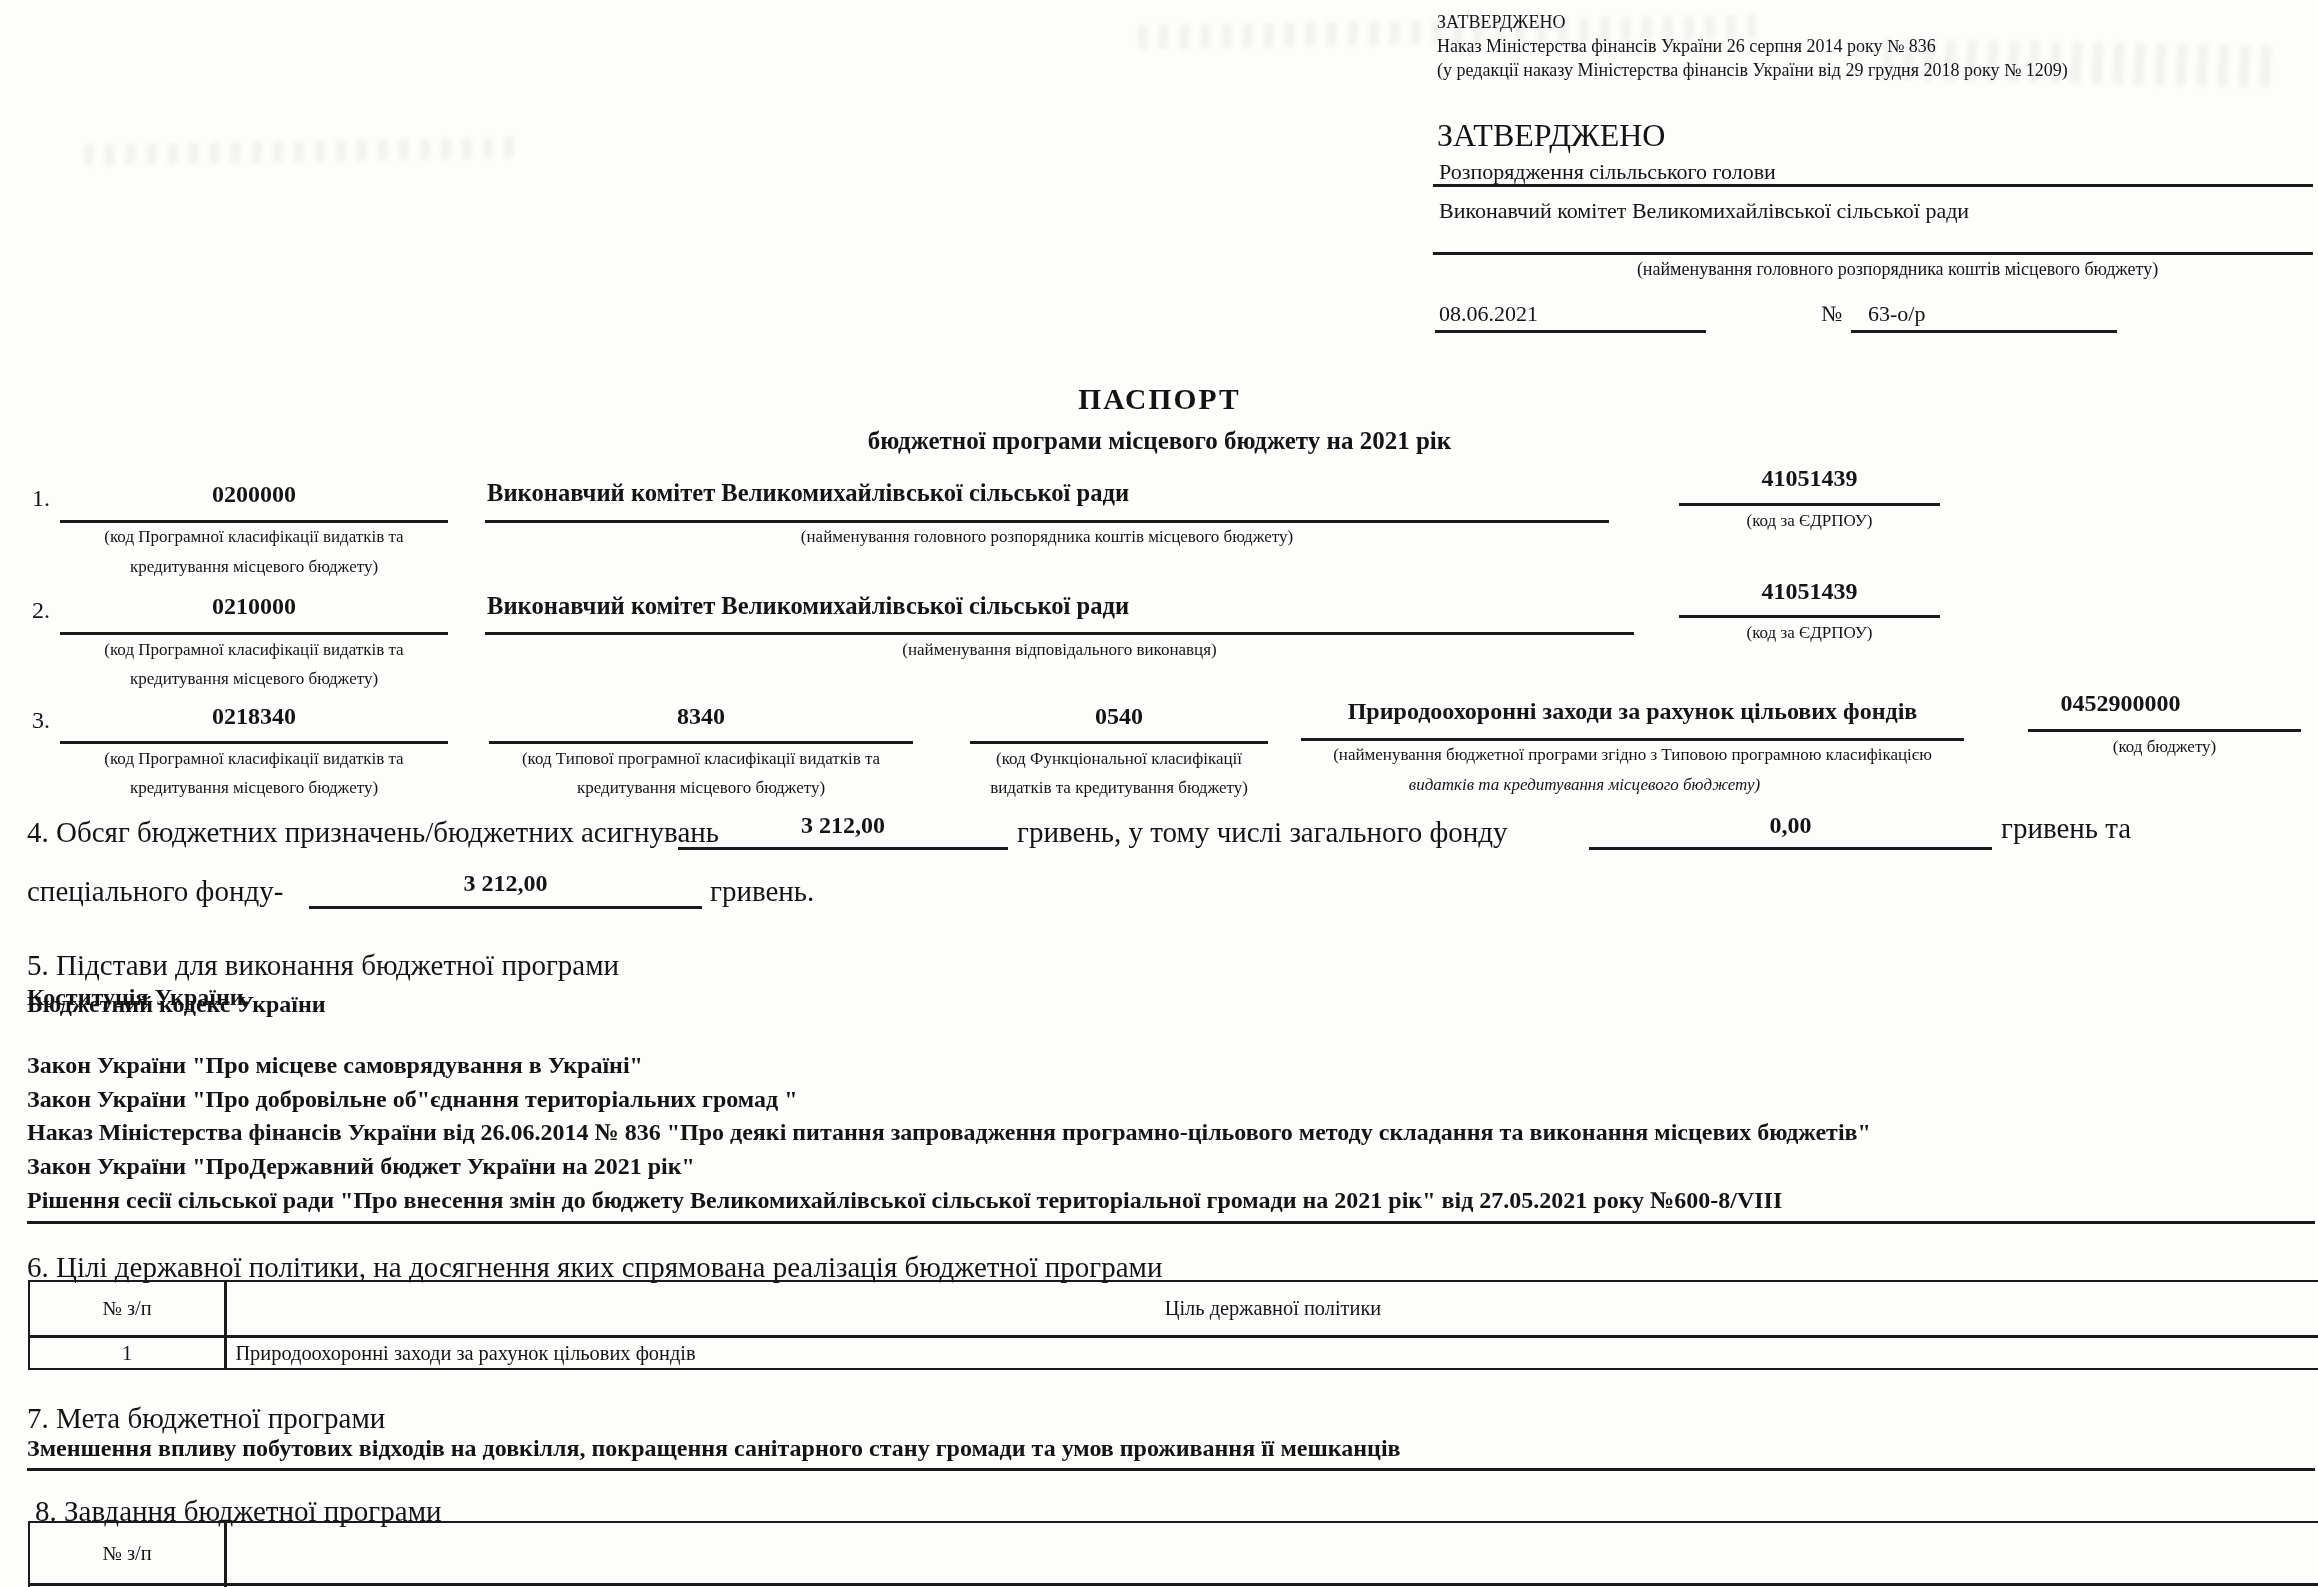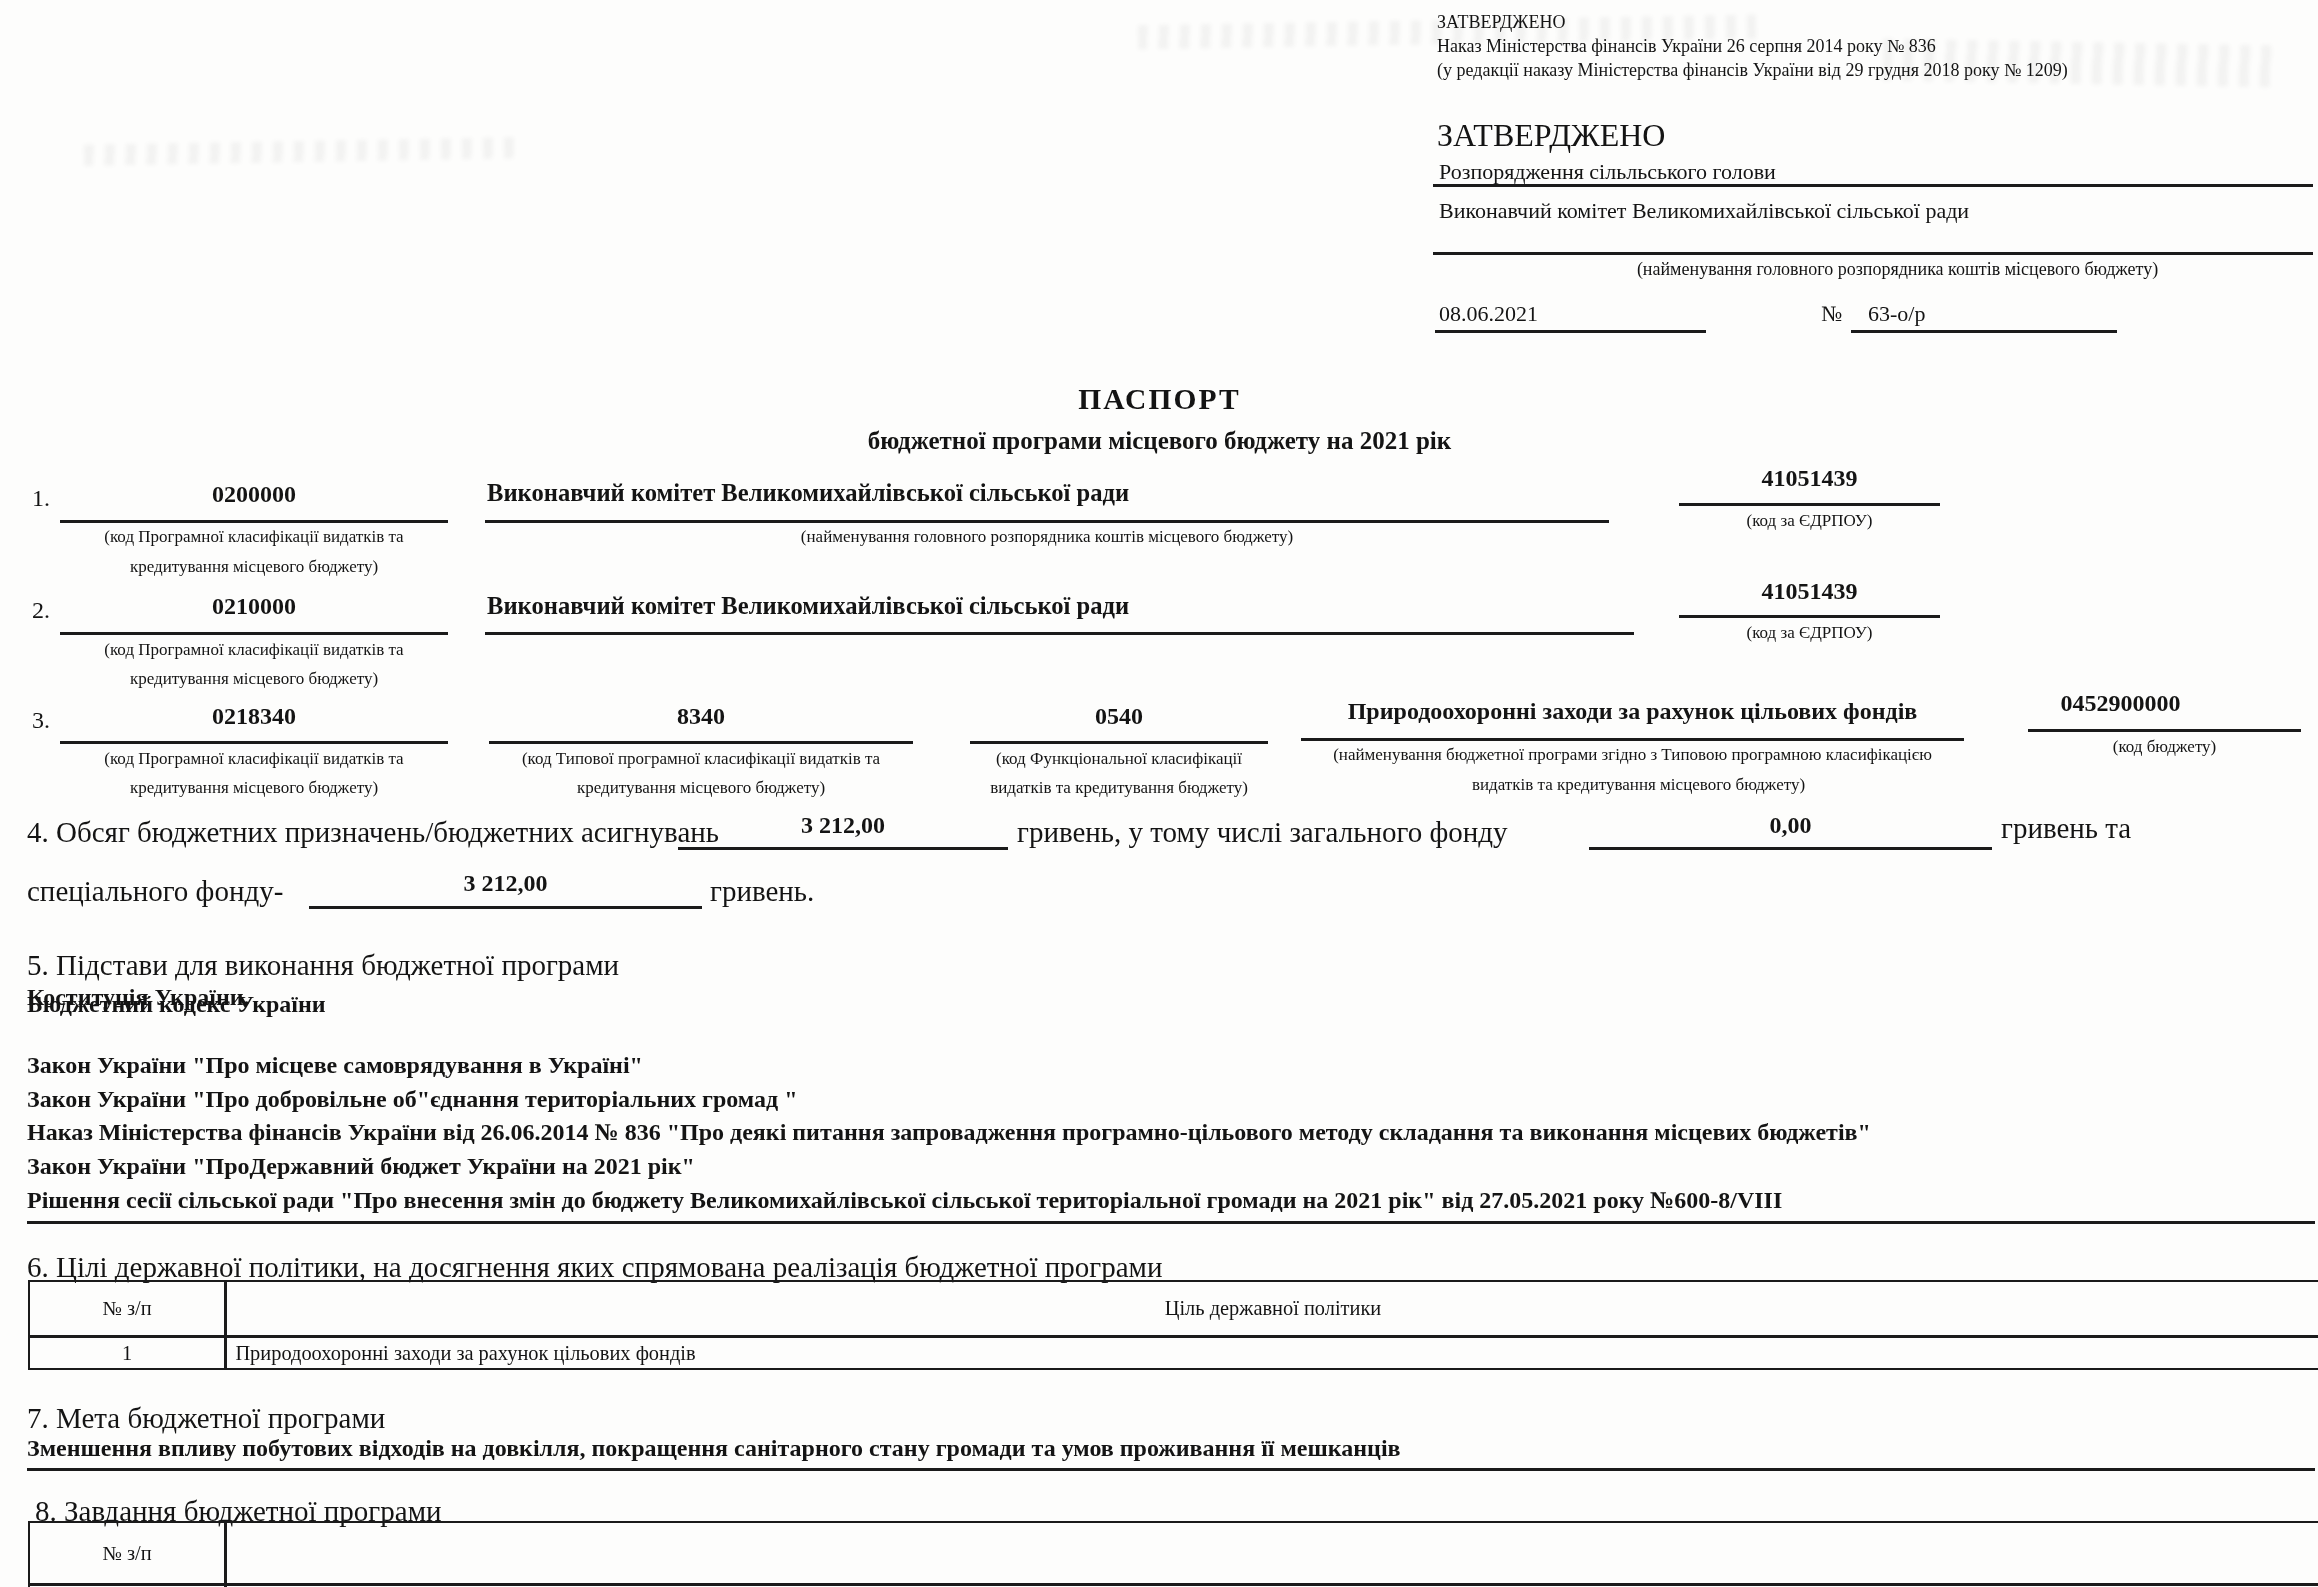--- a/index.html
+++ b/index.html
@@ -72,41 +72,42 @@
   <div class="ul" style="left:1679px;top:503px;width:261px;"></div>
   <div class="cc" style="left:1679px;top:512px;width:261px;">(код за ЄДРПОУ)</div>
 
   <div class="t" style="left:32px;top:597px;font-size:24px;">2.</div>
   <div class="tb ctr" style="left:60px;top:593px;width:388px;">0210000</div>
   <div class="ul" style="left:60px;top:632px;width:388px;"></div>
   <div class="cc" style="left:60px;top:641px;width:388px;">(код Програмної класифікації видатків та</div>
   <div class="cc" style="left:60px;top:670px;width:388px;">кредитування місцевого бюджету)</div>
   <div class="tb" style="left:487px;top:592px;font-size:24.6px;">Виконавчий комітет Великомихайлівської сільської ради</div>
   <div class="ul" style="left:485px;top:632px;width:1149px;"></div>
+  <div class="cc" style="left:485px;top:641px;width:1149px;">(найменування відповідального виконавця)</div>
   <div class="tb ctr" style="left:1679px;top:578px;width:261px;">41051439</div>
   <div class="ul" style="left:1679px;top:615px;width:261px;"></div>
   <div class="cc" style="left:1679px;top:624px;width:261px;">(код за ЄДРПОУ)</div>
 
   <div class="t" style="left:32px;top:707px;font-size:24px;">3.</div>
   <div class="tb ctr" style="left:60px;top:703px;width:388px;">0218340</div>
   <div class="ul" style="left:60px;top:741px;width:388px;"></div>
   <div class="cc" style="left:60px;top:750px;width:388px;">(код Програмної класифікації видатків та</div>
   <div class="cc" style="left:60px;top:779px;width:388px;">кредитування місцевого бюджету)</div>
   <div class="tb ctr" style="left:489px;top:703px;width:424px;">8340</div>
   <div class="ul" style="left:489px;top:741px;width:424px;"></div>
   <div class="cc" style="left:489px;top:750px;width:424px;">(код Типової програмної класифікації видатків та</div>
   <div class="cc" style="left:489px;top:779px;width:424px;">кредитування місцевого бюджету)</div>
   <div class="tb ctr" style="left:970px;top:703px;width:298px;">0540</div>
   <div class="ul" style="left:970px;top:741px;width:298px;"></div>
   <div class="cc" style="left:970px;top:750px;width:298px;">(код Функціональної класифікації</div>
   <div class="cc" style="left:970px;top:779px;width:298px;">видатків та кредитування бюджету)</div>
   <div class="tb ctr" style="left:1301px;top:698px;width:663px;">Природоохоронні заходи за рахунок цільових фондів</div>
   <div class="ul" style="left:1301px;top:738px;width:663px;"></div>
   <div class="cc" style="left:1301px;top:746px;width:663px;">(найменування бюджетної програми згідно з Типовою програмною класифікацією</div>
-  <div class="cc" style="left:1307px;top:776px;width:663px;">видатків та кредитування місцевого бюджету)</div>
+  <div class="cc" style="left:1253px;top:776px;width:663px;font-style:italic;">видатків та кредитування місцевого бюджету)</div>
   <div class="tb ctr" style="left:1984px;top:690px;width:273px;">0452900000</div>
   <div class="ul" style="left:2028px;top:729px;width:273px;"></div>
   <div class="cc" style="left:2028px;top:738px;width:273px;">(код бюджету)</div>
 
   <div class="t" style="left:27px;top:816px;">4. Обсяг бюджетних призначень/бюджетних асигнувань</div>
   <div class="tb ctr" style="left:678px;top:812px;width:330px;">3 212,00</div>
   <div class="ul" style="left:678px;top:847px;width:330px;"></div>
   <div class="t" style="left:1017px;top:816px;">гривень, у тому числі загального фонду</div>
   <div class="tb ctr" style="left:1589px;top:812px;width:403px;">0,00</div>
   <div class="ul" style="left:1589px;top:847px;width:403px;"></div>

